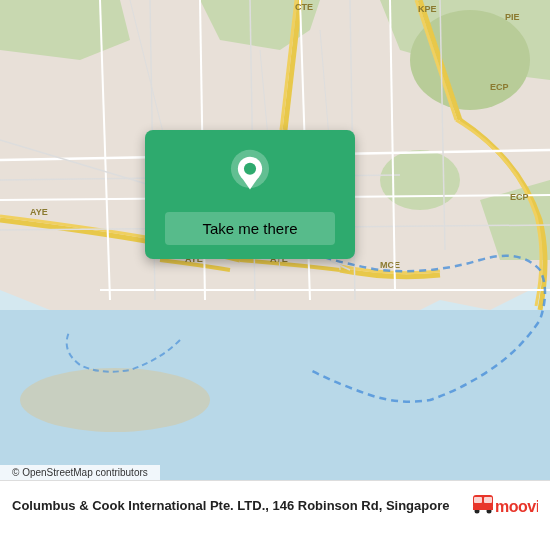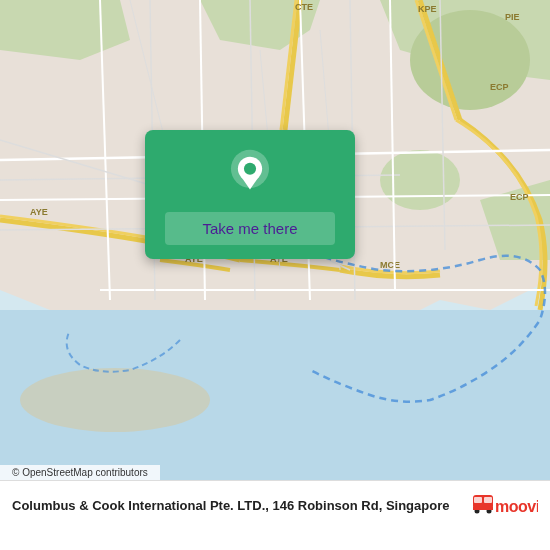--- a/index.html
+++ b/index.html
@@ -46,21 +46,21 @@
     .location-pin {
       width: 52px;
       height: 52px;
       margin-bottom: 12px;
     }
 
     .take-me-btn {
       background: rgba(255,255,255,0.2);
       border: none;
       border-radius: 4px;
-      color: #4c1d95;
+      color: #000000;
       font-size: 15px;
       font-weight: 500;
       padding: 8px 20px;
       cursor: pointer;
       white-space: nowrap;
       width: 100%;
       text-align: center;
     }
 
     

